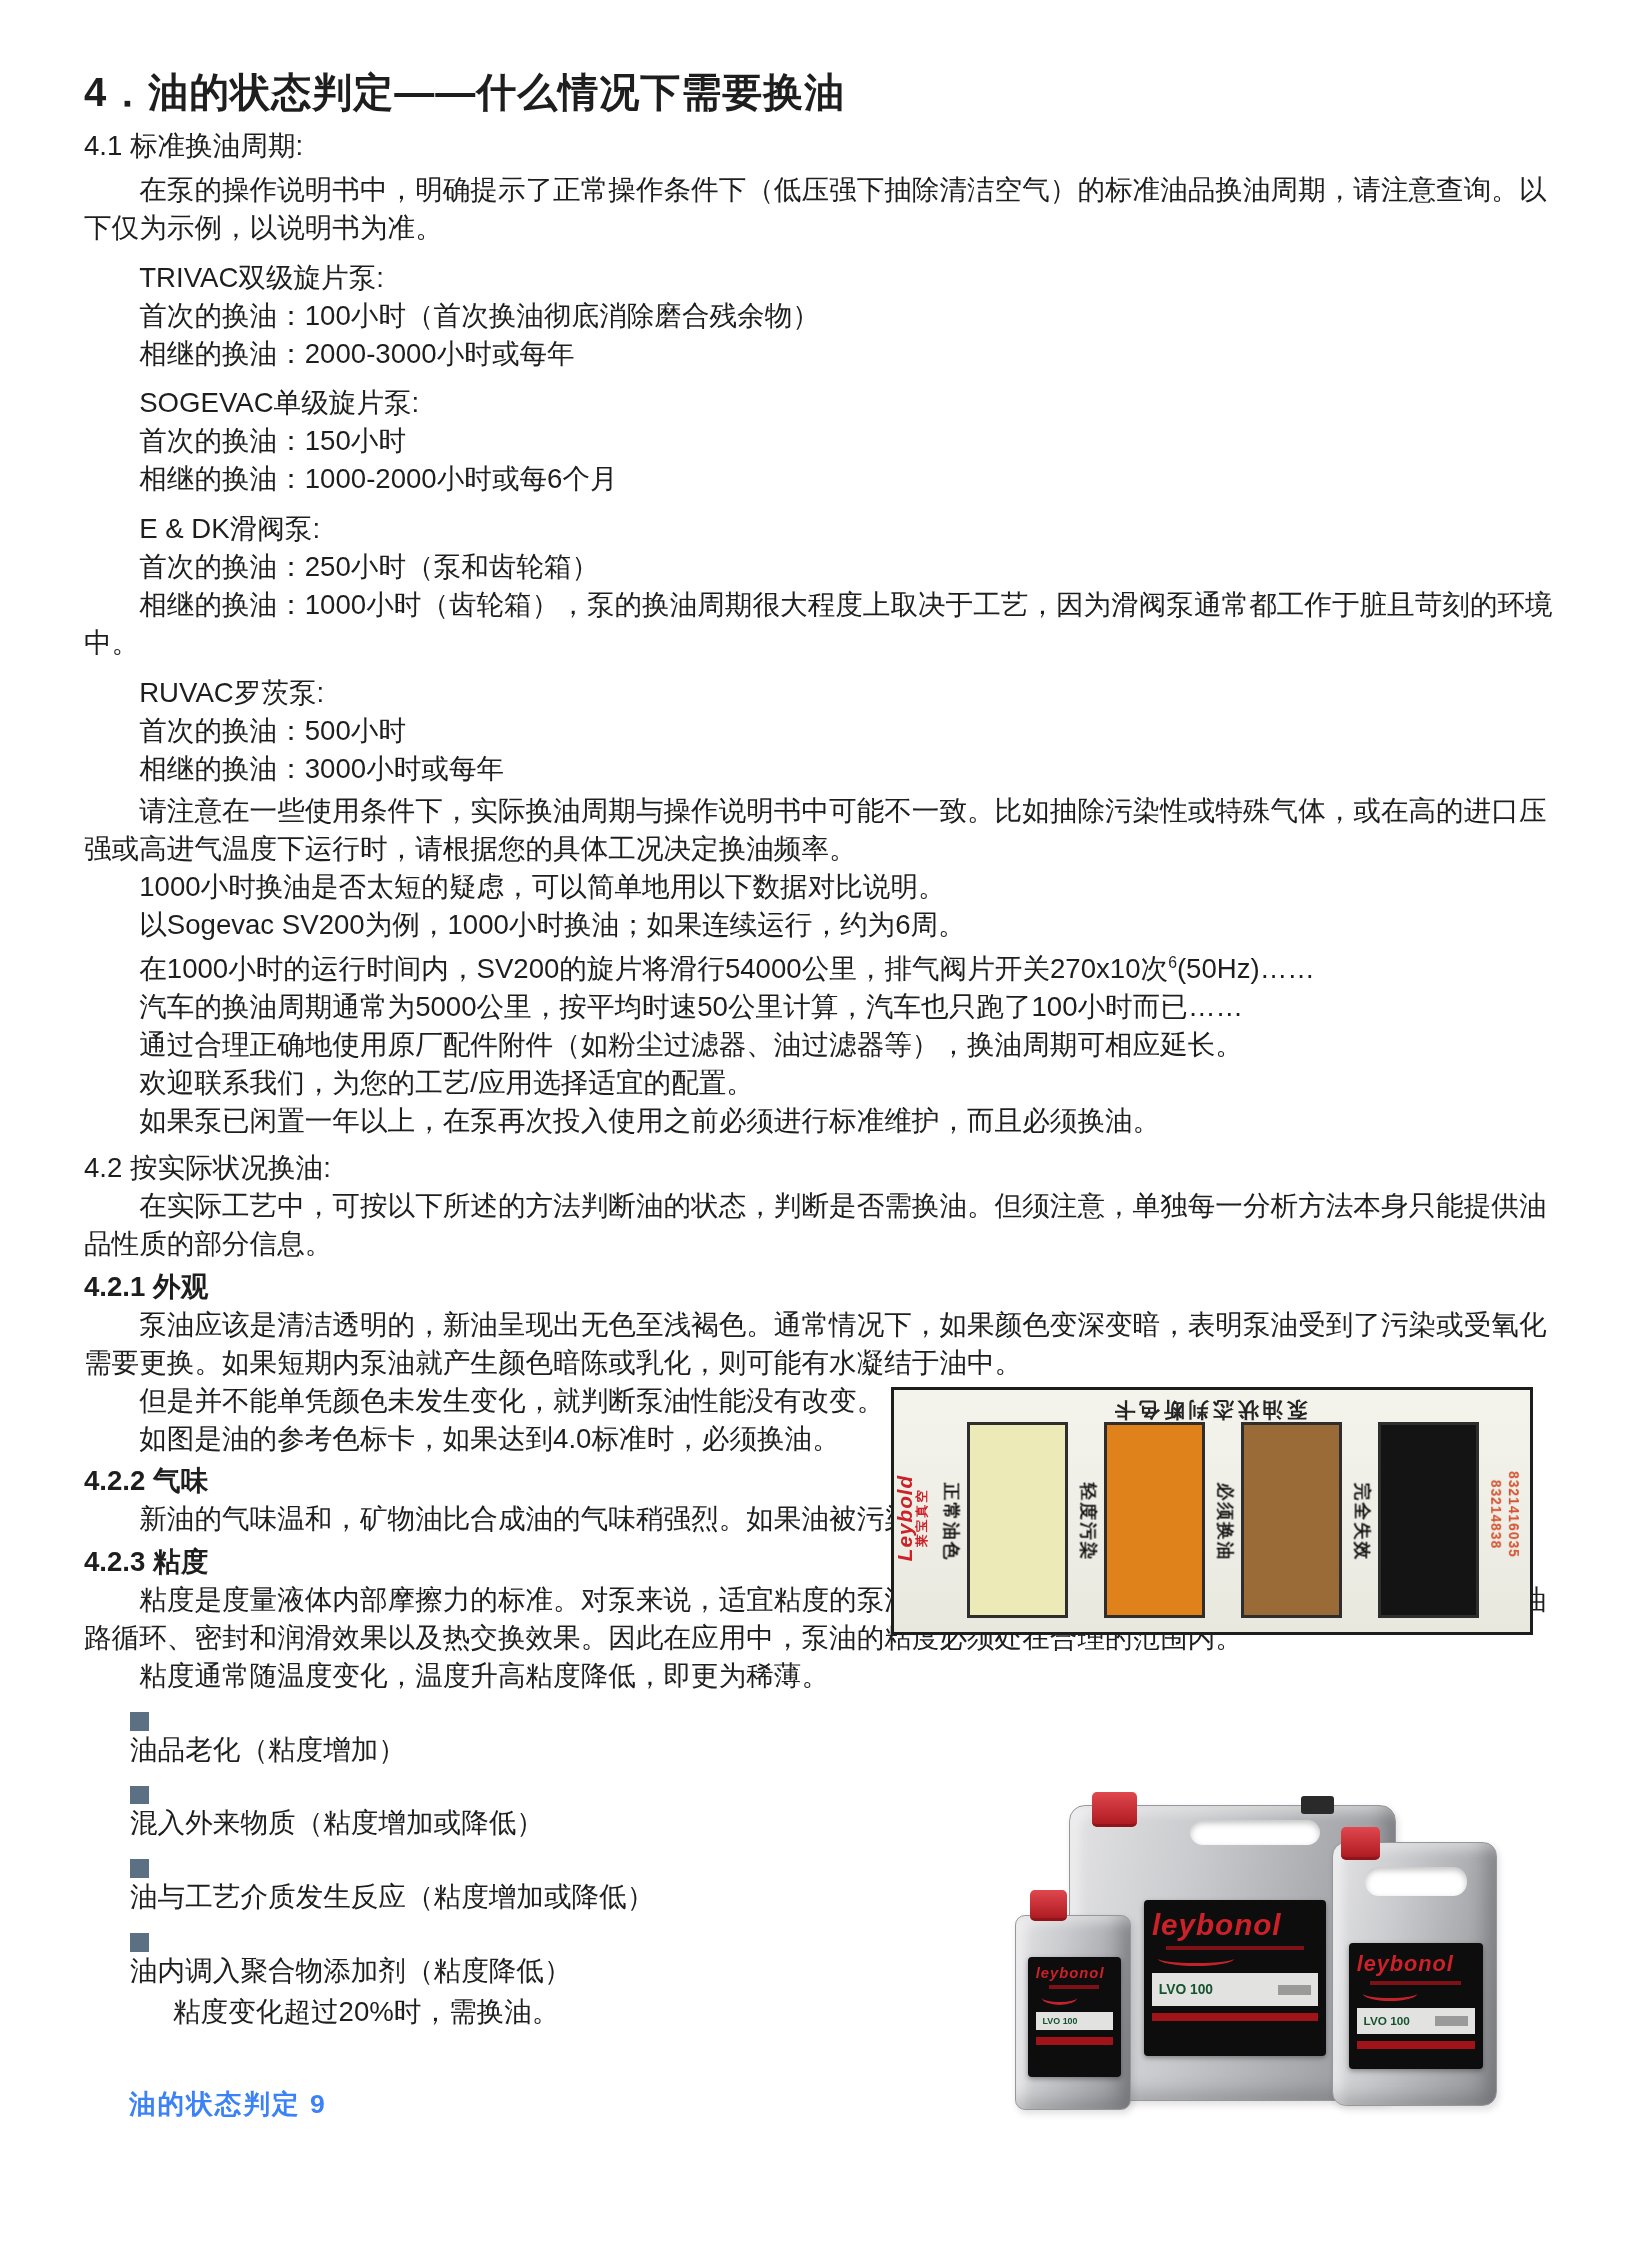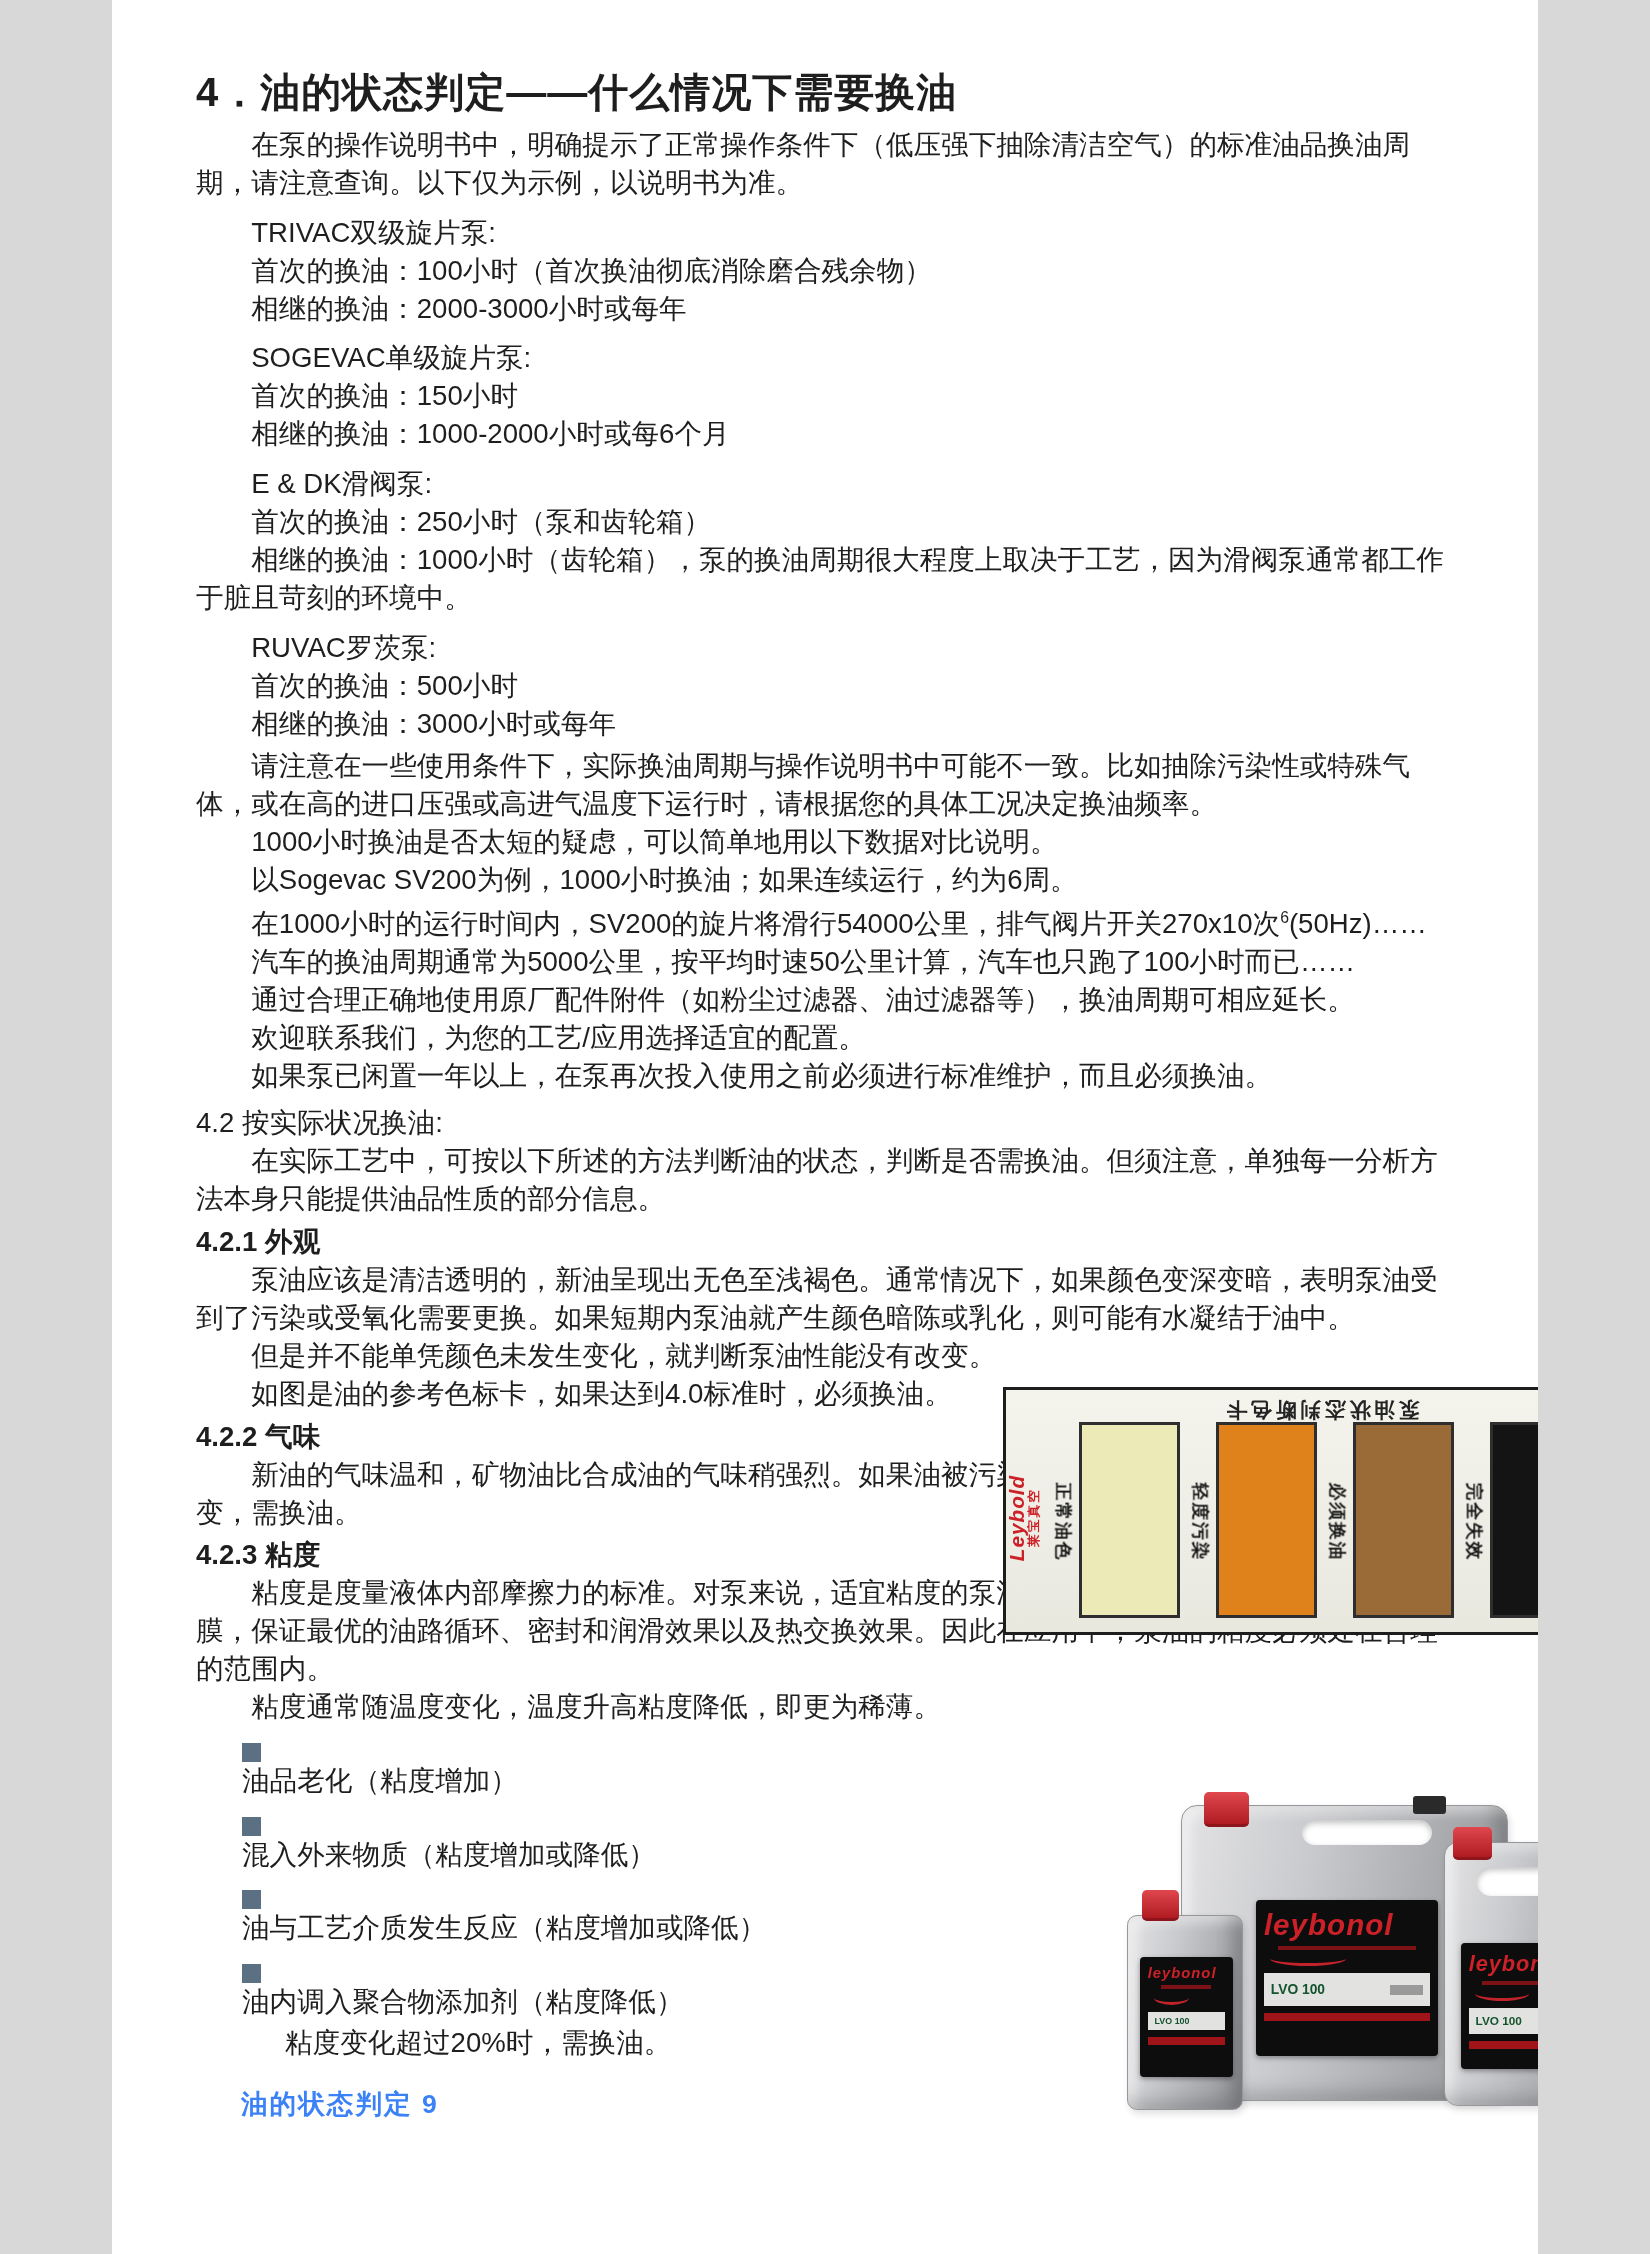--- a/index.html
+++ b/index.html
@@ -1,17 +1,17 @@
 <!DOCTYPE html>
 <html><head>
 <meta charset="utf-8">
 <style>
   html,body{margin:0;padding:0;background:#d8d8d8;}
   .page{
-    position:relative; width:1426px; height:2255px; background:#ffffff;
+    position:relative; width:1650px; height:2255px; background:#ffffff;
     margin:0 auto; overflow:hidden;
     font-family:"Liberation Sans","DejaVu Sans",sans-serif;
     color:#1e1e1e;
   }
   .content{ padding:69px 81px 0 84px; font-size:27.6px; line-height:38px; }
   .doc-title{ font-size:40px; line-height:47px; font-weight:bold; margin:0 0 9.9px 0; letter-spacing:1px;}
   h2.sec{ font-size:27.6px; font-weight:normal; margin:7.9px 0 0 0; line-height:39px;}
   h3.sec{ font-size:27.6px; font-weight:bold; margin:3.9px 0 0 0; line-height:39px;}
   p.pi{ margin:0; text-indent:2em; }
   p.mt{ margin-top:11.8px; }
@@ -85,20 +85,21 @@
   .lb-redbar{ height:7.9px; background:#a01319; margin-top:6.9px;}
 </style>
 </head>
 <body>
 
 <div class="page">
   <div class="content">
 
     <h1 class="doc-title">4．油的状态判定——什么情况下需要换油</h1>
 
+    <h2 class="sec">4.1  标准换油周期:</h2>
     <p class="pi" style="margin-top:5.9px;">在泵的操作说明书中，明确提示了正常操作条件下（低压强下抽除清洁空气）的标准油品换油周期，请注意查询。以下仅为示例，以说明书为准。</p>
 
     <p class="pi mt">TRIVAC双级旋片泵:</p>
     <p class="pi">首次的换油：100小时（首次换油彻底消除磨合残余物）</p>
     <p class="pi">相继的换油：2000-3000小时或每年</p>
 
     <p class="pi mt">SOGEVAC单级旋片泵:</p>
     <p class="pi">首次的换油：150小时</p>
     <p class="pi">相继的换油：1000-2000小时或每6个月</p>
 

